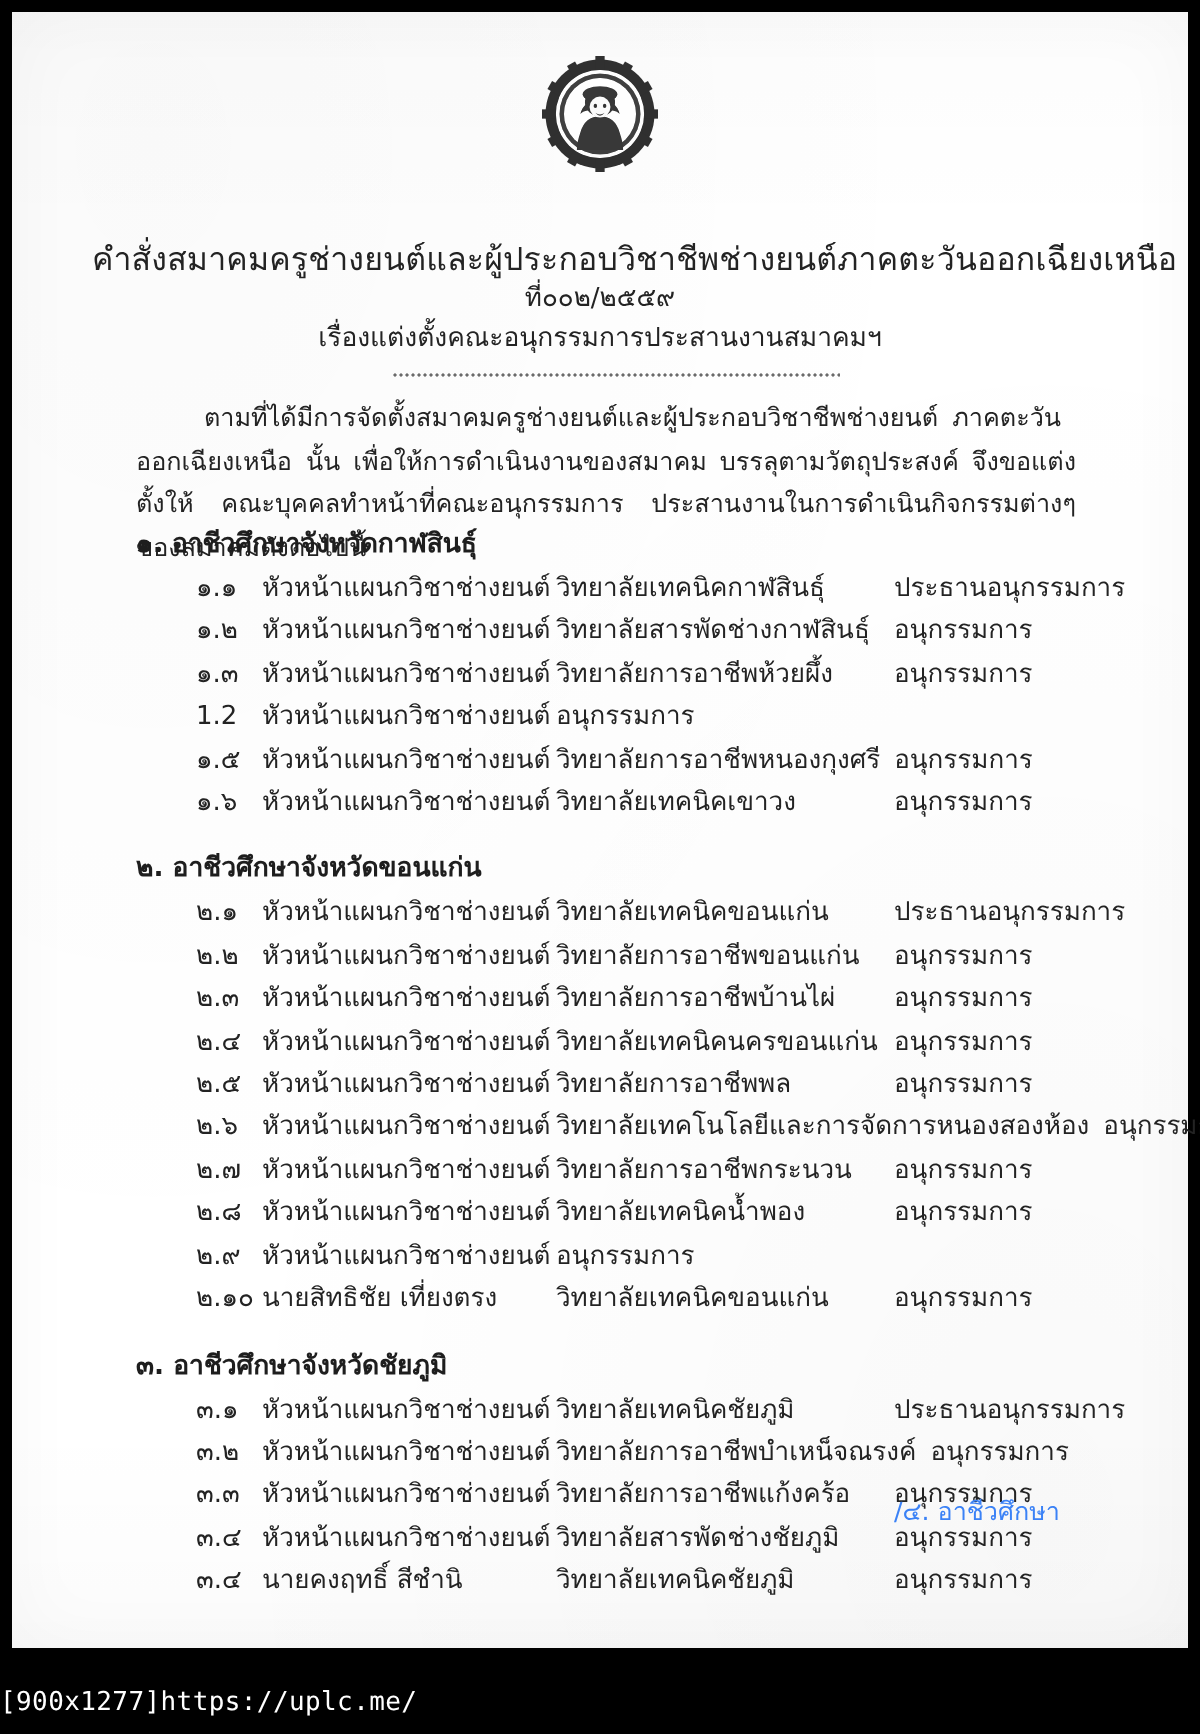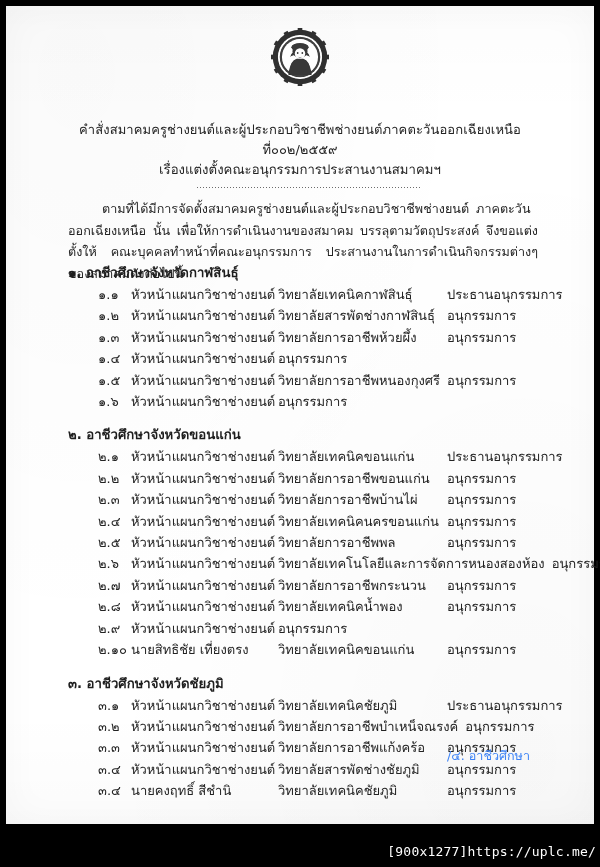--- a/index.html
+++ b/index.html
@@ -58,21 +58,21 @@
     -webkit-font-smoothing: antialiased;
   }
   #header-block {
     position: absolute;
     left: 40px;
     right: 40px;
     top: 114px;
     text-align: center;
   }
   .hdr-line-1 {
-    font-size: 13px;
+    font-size: 16px;
     line-height: 20px;
     letter-spacing: 0.1px;
     white-space: nowrap;
   }
   .hdr-line-2 {
     font-size: 13px;
     line-height: 20px;
   }
   .hdr-line-3 {
     font-size: 13.2px;
@@ -155,21 +155,21 @@
   
   #watermark-bar {
     position: absolute;
     left: 0;
     right: 0;
     bottom: 0;
     height: 31px;
     background: #000000;
     display: flex;
     align-items: center;
-    justify-content: flex-end;
+    justify-content: flex-start;
   }
   #watermark-text {
     color: #ffffff;
     font-family: "DejaVu Sans Mono", monospace;
     font-size: 13px;
     letter-spacing: 0.2px;
     padding-right: 4px;
   }
 </style>
 </head>
@@ -248,33 +248,34 @@
         <span class="c-college">วิทยาลัยสารพัดช่างกาฬสินธุ์</span>
         <span class="c-role">อนุกรรมการ</span>
       </div>
       <div class="row">
         <span class="c-num">๑.๓</span>
         <span class="c-pos">หัวหน้าแผนกวิชาช่างยนต์</span>
         <span class="c-college">วิทยาลัยการอาชีพห้วยผึ้ง</span>
         <span class="c-role">อนุกรรมการ</span>
       </div>
       <div class="row">
-        <span class="c-num">๑.๔</span>
+        <span class="c-num">1.2</span>
         <span class="c-pos">หัวหน้าแผนกวิชาช่างยนต์</span>
         <span class="c-role">อนุกรรมการ</span>
       </div>
       <div class="row">
         <span class="c-num">๑.๕</span>
         <span class="c-pos">หัวหน้าแผนกวิชาช่างยนต์</span>
         <span class="c-college">วิทยาลัยการอาชีพหนองกุงศรี</span>
         <span class="c-role">อนุกรรมการ</span>
       </div>
       <div class="row">
         <span class="c-num">๑.๖</span>
         <span class="c-pos">หัวหน้าแผนกวิชาช่างยนต์</span>
+        <span class="c-college">วิทยาลัยเทคนิคเขาวง</span>
         <span class="c-role">อนุกรรมการ</span>
       </div>
     </div>
 
     <div class="section">
       <div class="section-title">๒. อาชีวศึกษาจังหวัดขอนแก่น</div>
       <div class="row">
         <span class="c-num">๒.๑</span>
         <span class="c-pos">หัวหน้าแผนกวิชาช่างยนต์</span>
         <span class="c-college">วิทยาลัยเทคนิคขอนแก่น</span>

